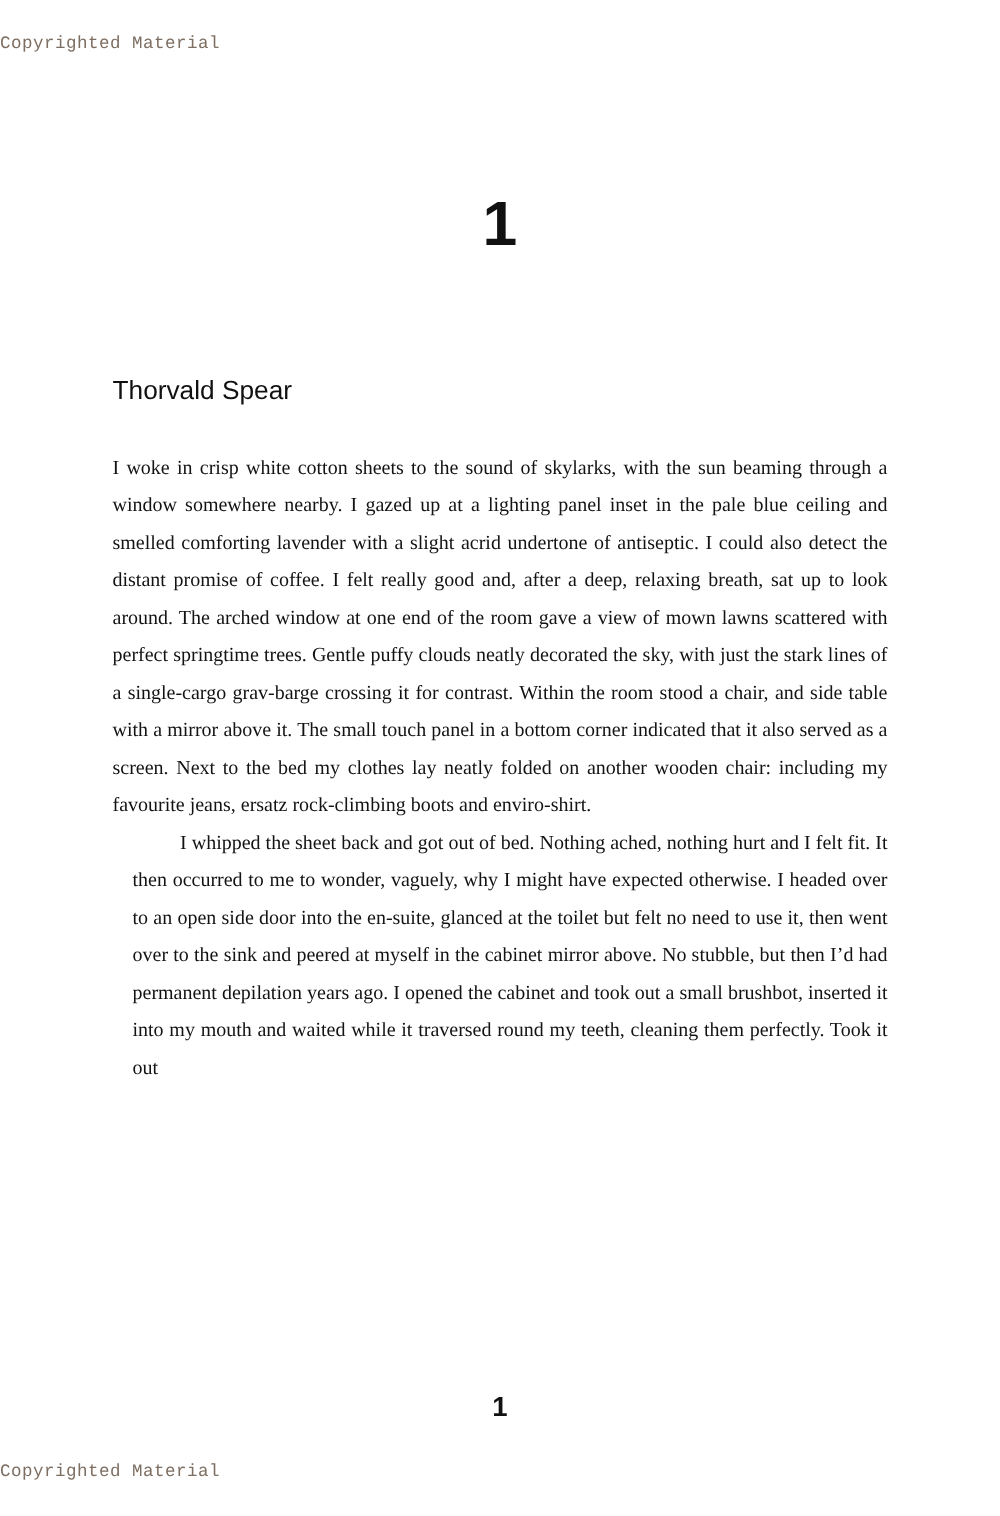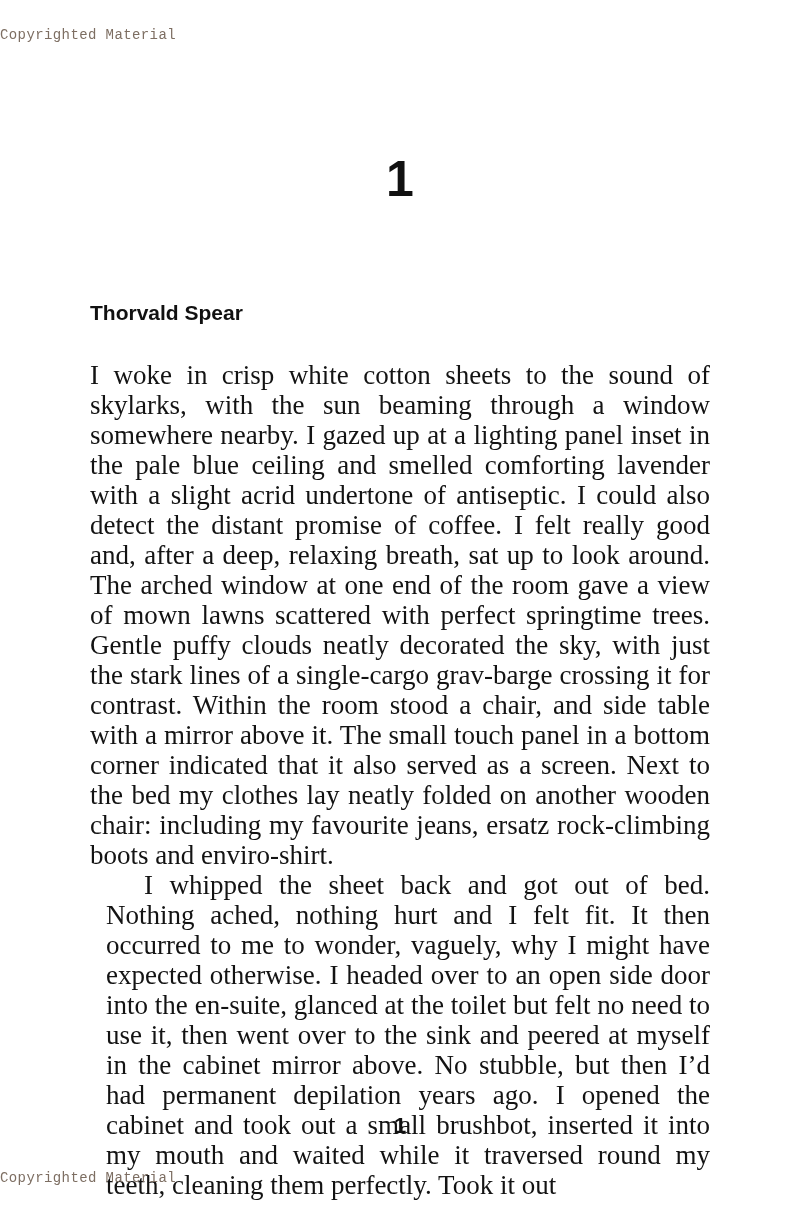--- a/index.html
+++ b/index.html
@@ -36,33 +36,33 @@
     font-family: "Liberation Sans", sans-serif;
     font-weight: bold;
     font-size: 50px;
     color: #111111;
   }
   .section-heading {
     position: absolute;
     top: 301px;
     left: 90px;
     font-family: "Liberation Sans", sans-serif;
-    font-weight: bold;
+    font-weight: normal;
     font-size: 21px;
     color: #111111;
   }
   .body-text {
     position: absolute;
     top: 360px;
     left: 90px;
     width: 620px;
   }
   .body-text p {
     margin: 0;
-    font-size: 27px;
+    font-size: 16px;
     line-height: 30px;
     text-align: justify;
     color: #131313;
   }
   .body-text p.indent {
     text-indent: 38px;
     margin-left: 16px;
   }
   .page-number {
     position: absolute;

